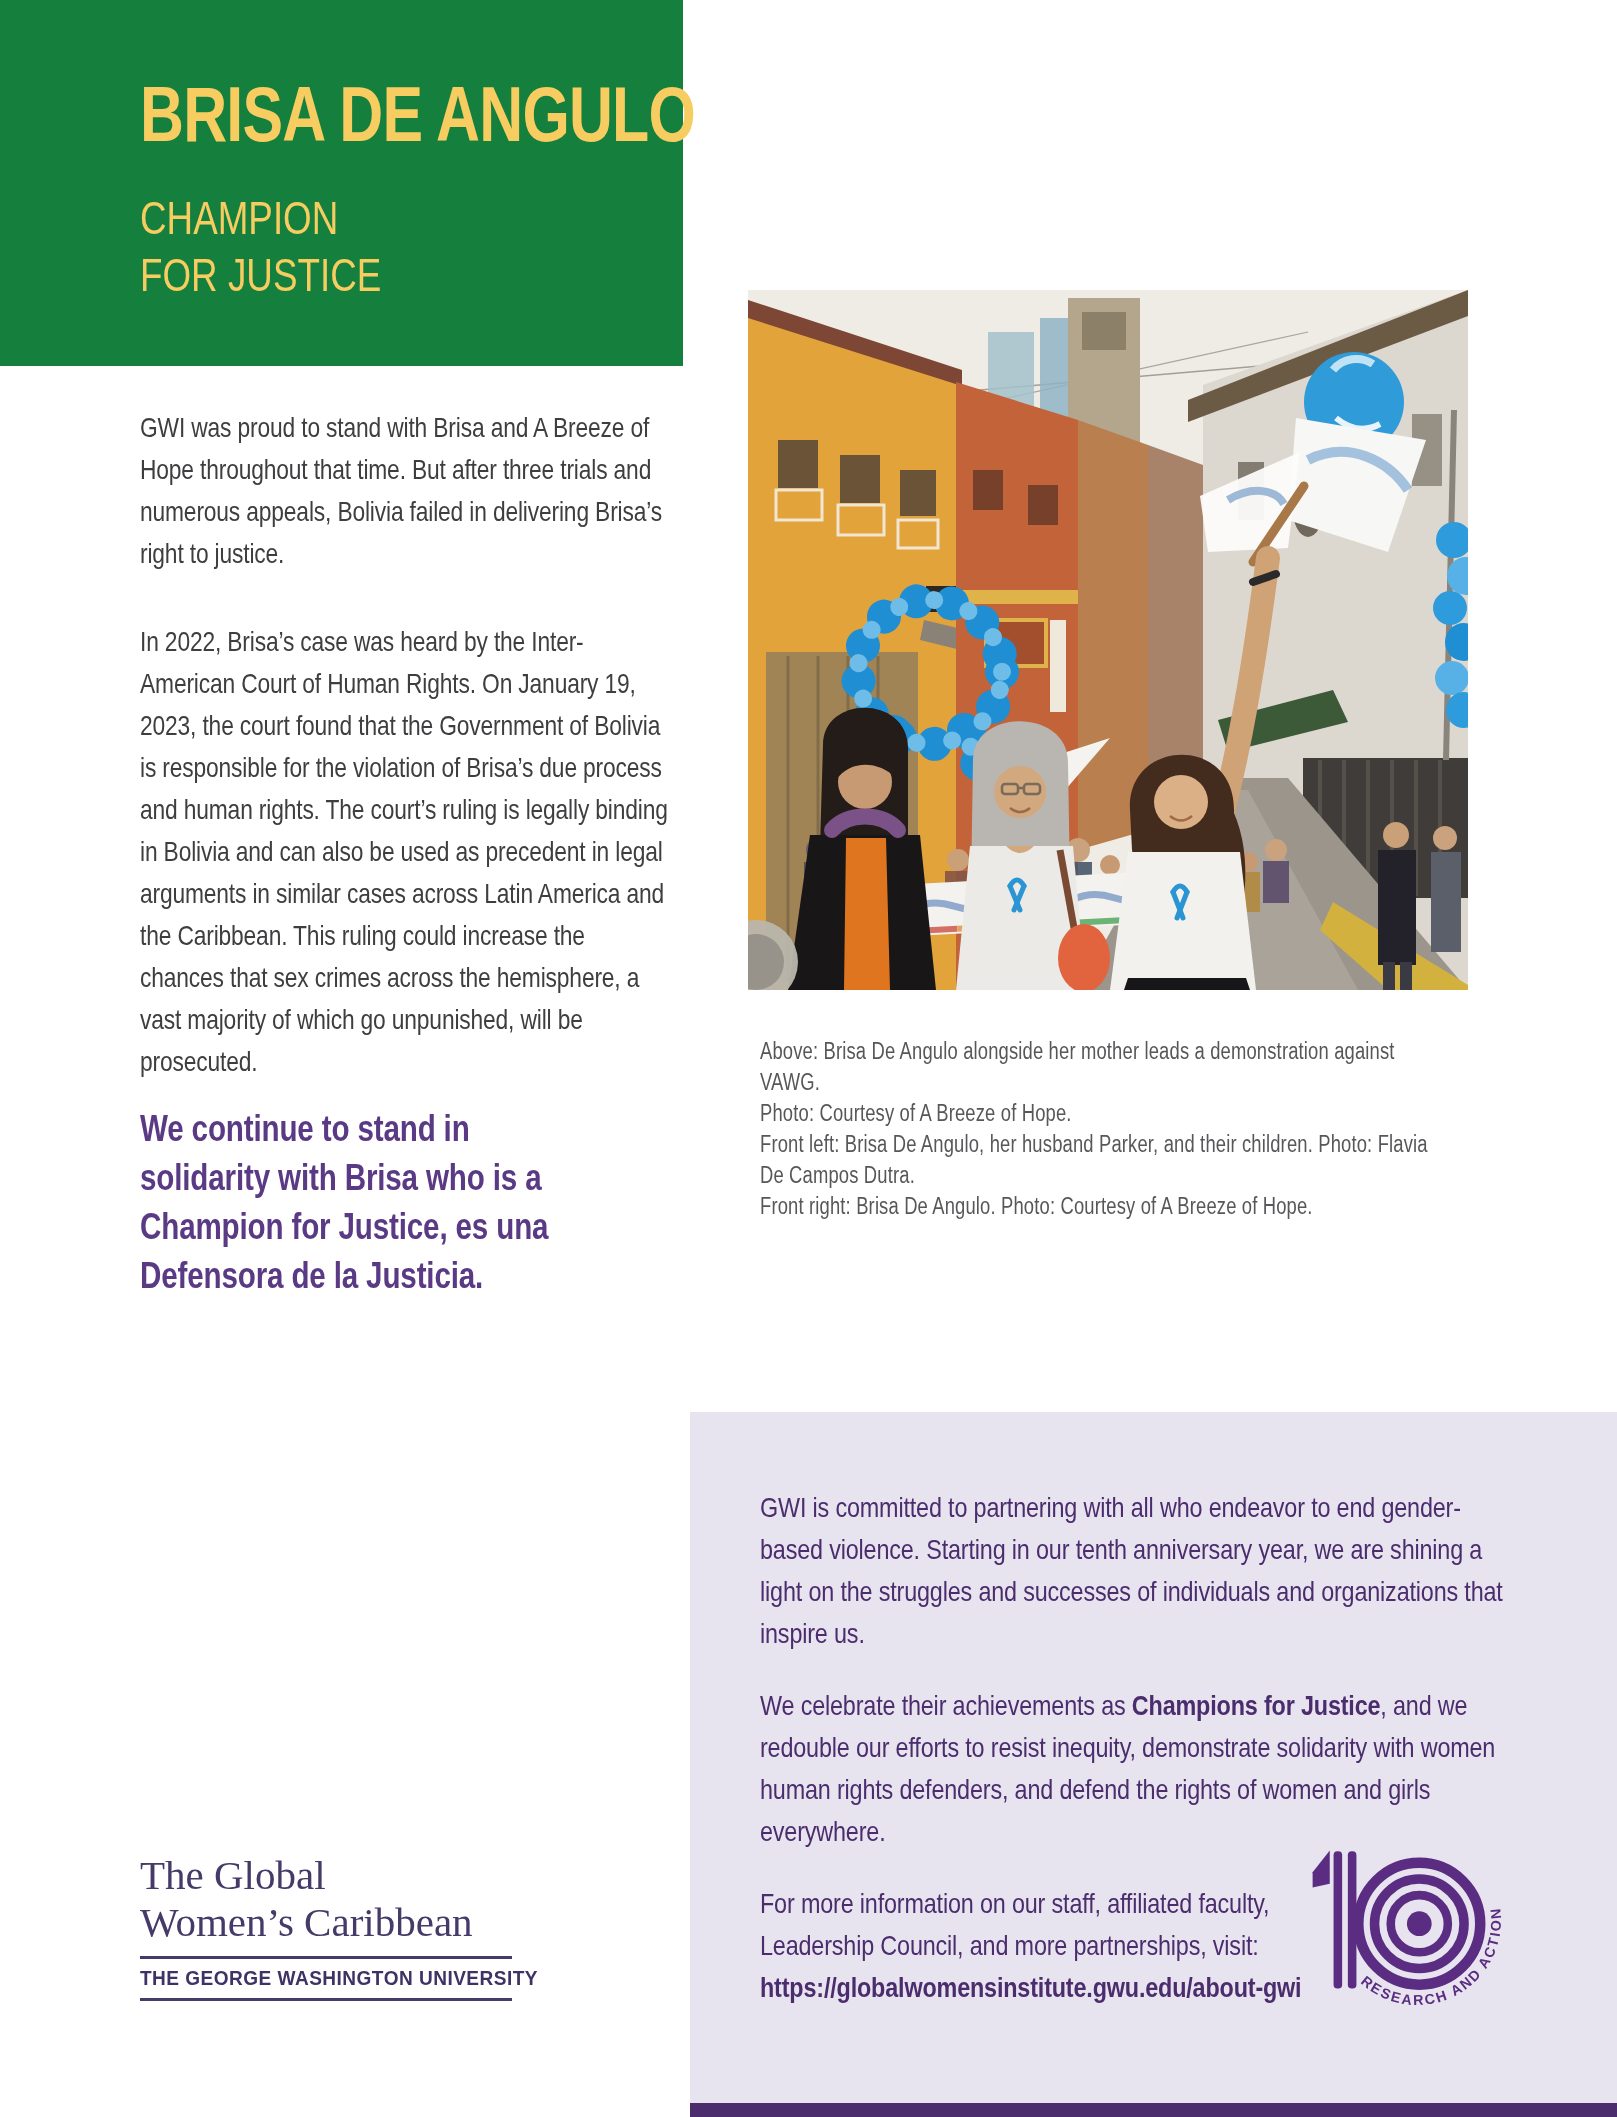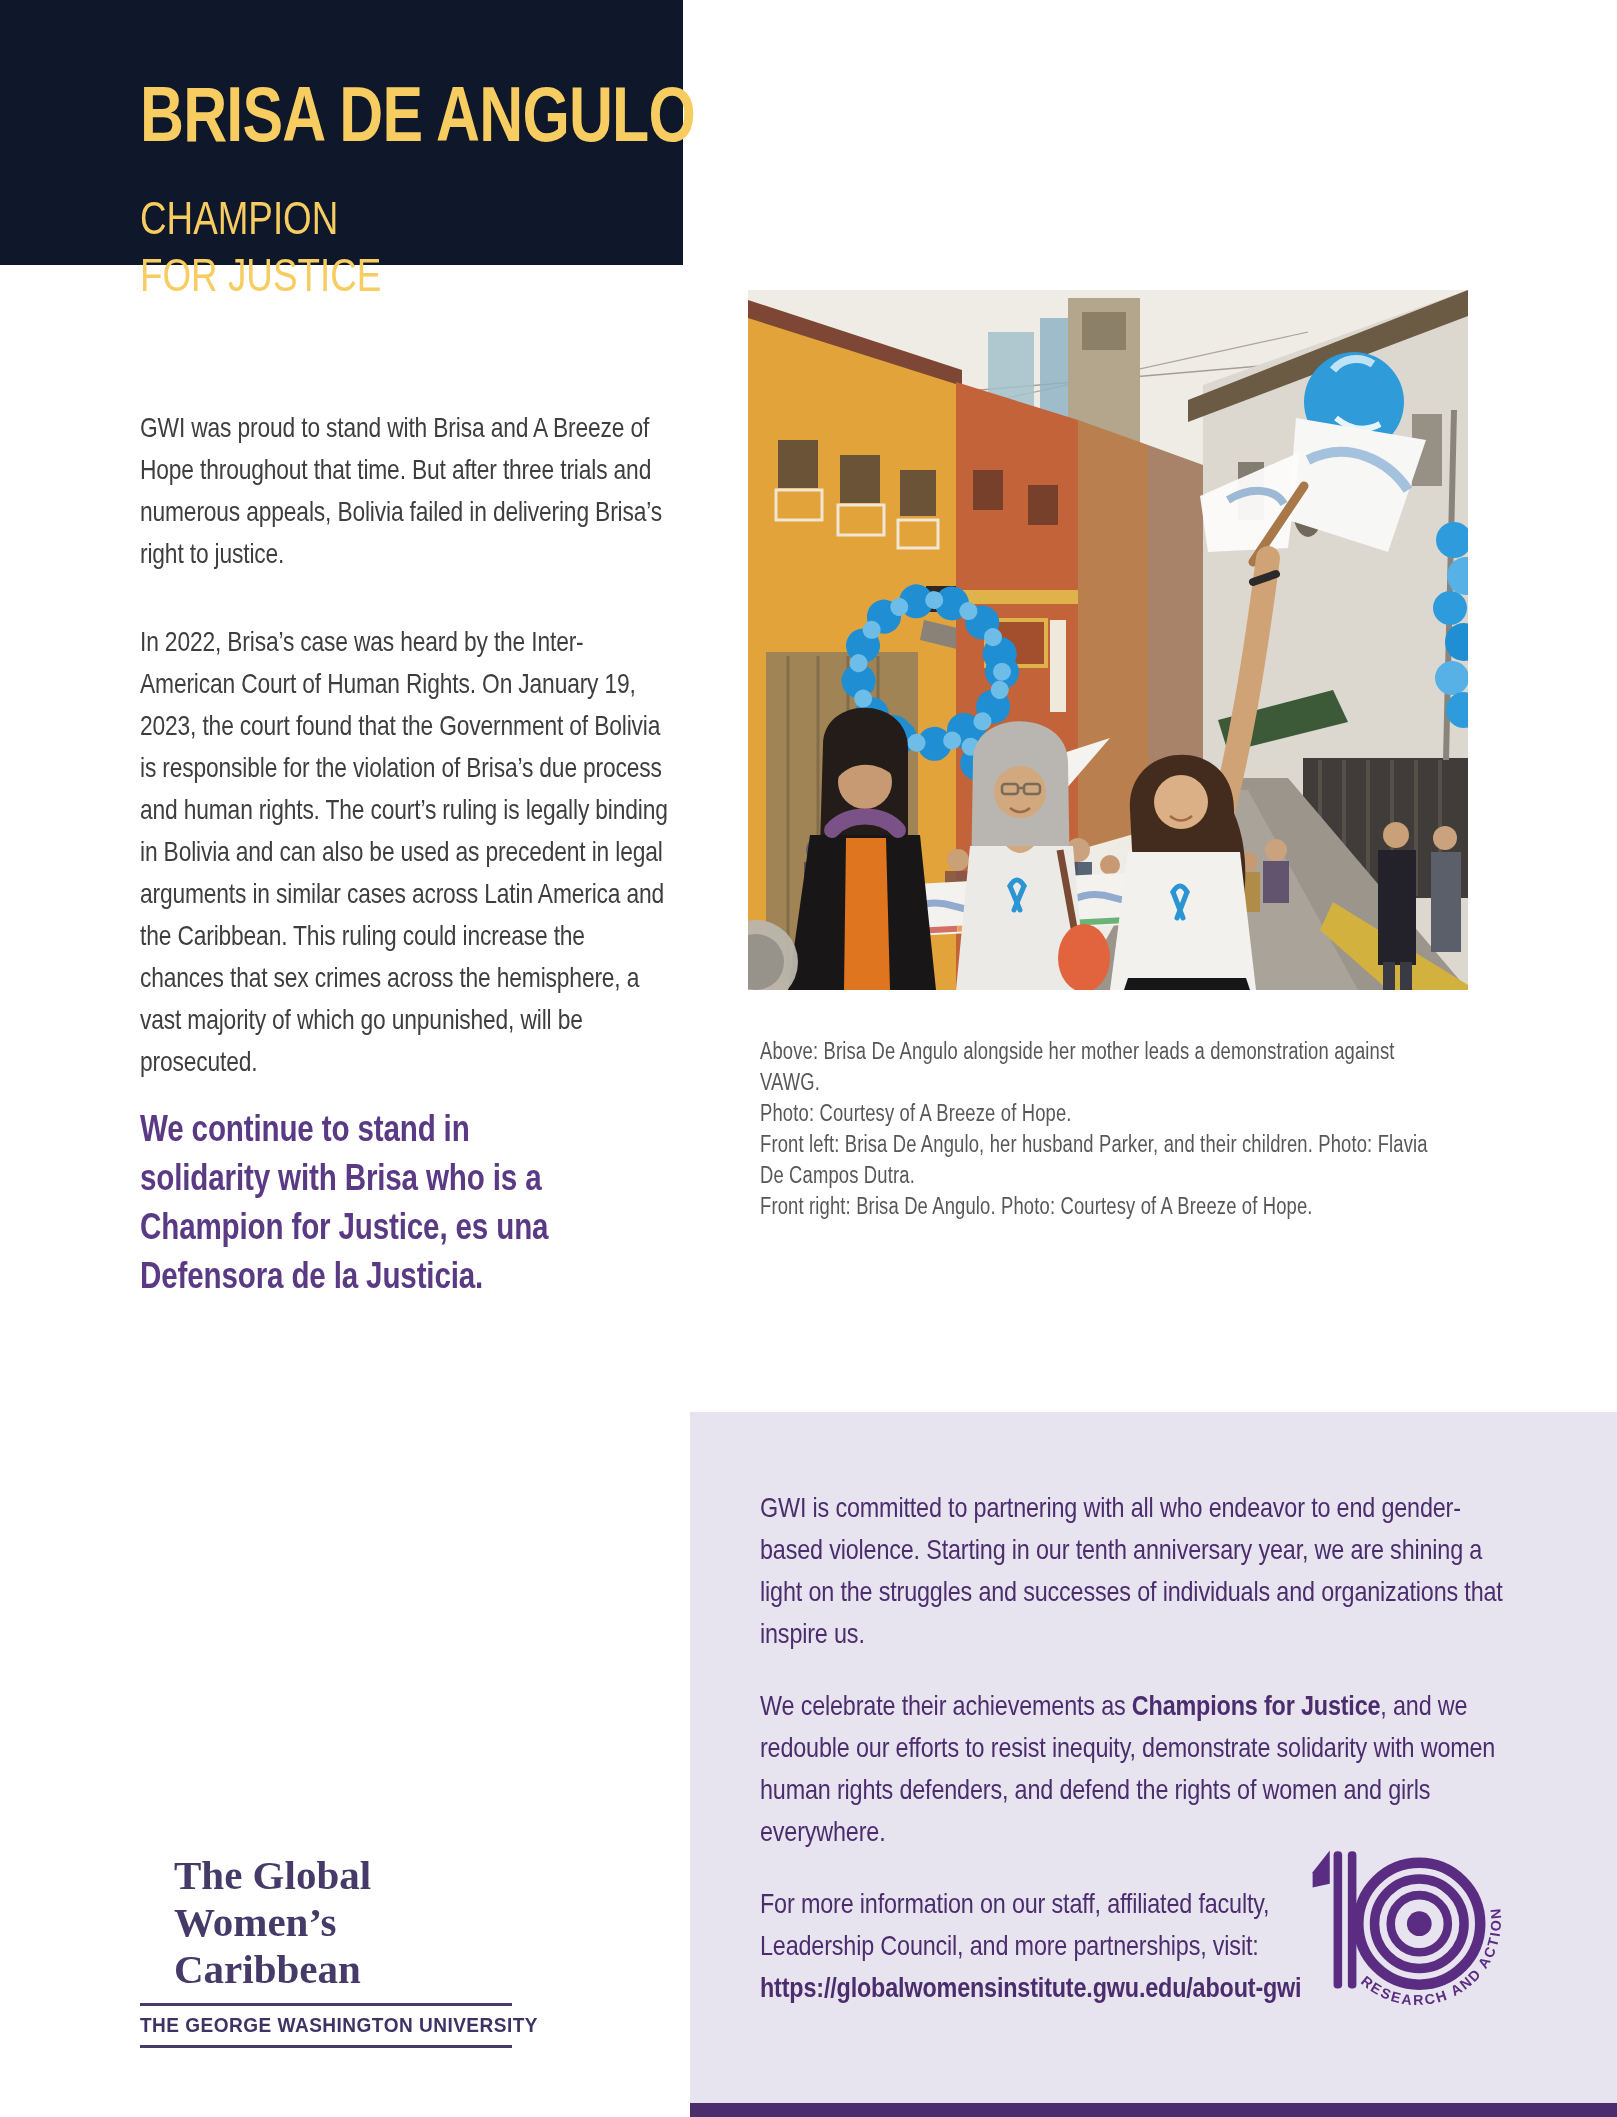--- a/index.html
+++ b/index.html
@@ -1,21 +1,21 @@
 <!DOCTYPE html>
 <html><head>
 <meta charset="utf-8">
 <style>
   html,body{margin:0;padding:0;background:#888;}
   .page{
     position:relative;width:1617px;height:2117px;background:#ffffff;
     font-family:"Liberation Sans",sans-serif;overflow:hidden;margin:0 auto;
   }
   
-  .masthead{position:absolute;left:0;top:0;width:683px;height:265px;background:#0f172a;}
+  .masthead{position:absolute;left:0;top:0;width:683px;height:366px;background:#15803d;}
   .masthead h1{
     position:absolute;left:140px;top:72px;margin:0;
     font-size:78px;font-weight:700;letter-spacing:-1px;color:#F7CC60;
     white-space:nowrap;transform:scaleX(.78);transform-origin:0 0;line-height:1.1;
   }
   .masthead .subtitle{
     position:absolute;left:140px;top:190px;
     font-size:46px;font-weight:400;color:#F7CC60;line-height:57px;
     transform:scaleX(.8);transform-origin:0 0;white-space:nowrap;
   }
@@ -37,21 +37,21 @@
   .caption div{margin:0;}
   
   .info-box{position:absolute;left:690px;top:1412px;width:927px;height:867px;background:#E8E4EF;}
   .box-inner{position:absolute;left:70px;top:74px;width:910px;transform:scaleX(.82);transform-origin:0 0;}
   .box-inner p{margin:0 0 30px 0;font-size:28.5px;line-height:42px;color:#4B2D6E;letter-spacing:-.2px;}
   .box-inner b{font-weight:700;}
   
   .anniv-logo{position:absolute;left:1305px;top:1838px;width:200px;height:200px;}
   
   .gwi-logo{position:absolute;left:140px;top:1852px;width:390px;color:#453A68;}
-  .gwi-line{font-family:"Liberation Serif",serif;font-size:41px;line-height:47px;font-weight:700;margin-left:34px;}
+  .gwi-line{font-family:"Liberation Serif",serif;font-size:41px;line-height:47px;font-weight:400;}
   .gwi-rule{height:3px;background:#453A68;width:372px;margin:10px 0 7px 0;}
   .gwi-rule.bottom{margin:8px 0 0 0;}
   .gwu-line{
     font-size:20.5px;font-weight:700;letter-spacing:.5px;white-space:nowrap;
     transform:scaleX(.93);transform-origin:0 0;color:#3F3264;
   }
   
   .bottom-bar{position:absolute;left:690px;top:2103px;width:927px;height:14px;background:#4B2D6E;}
 </style>
 </head>

